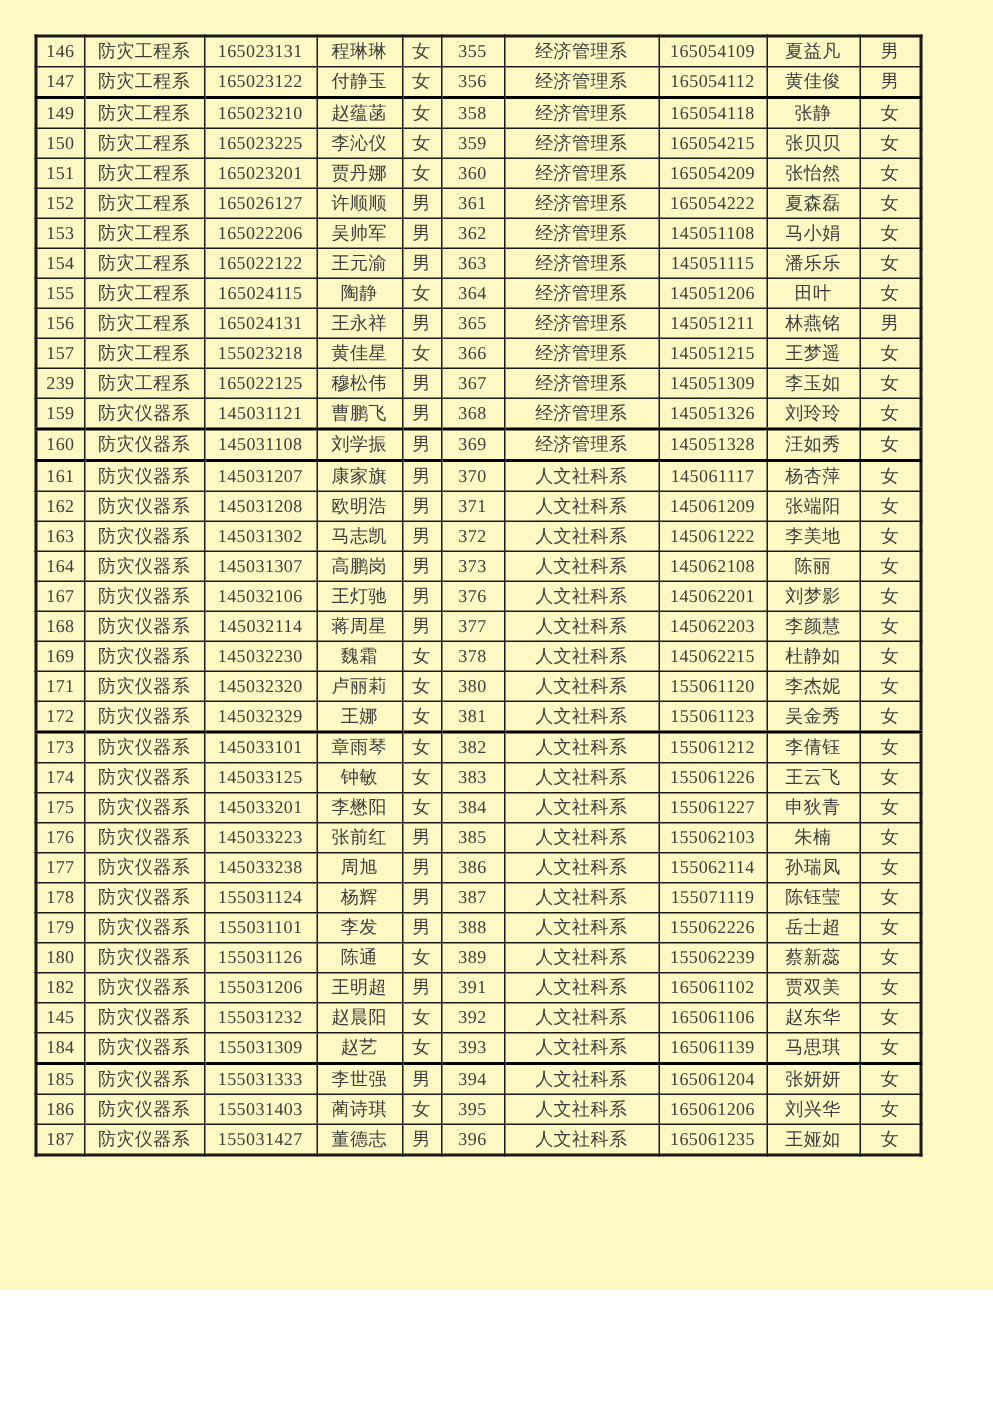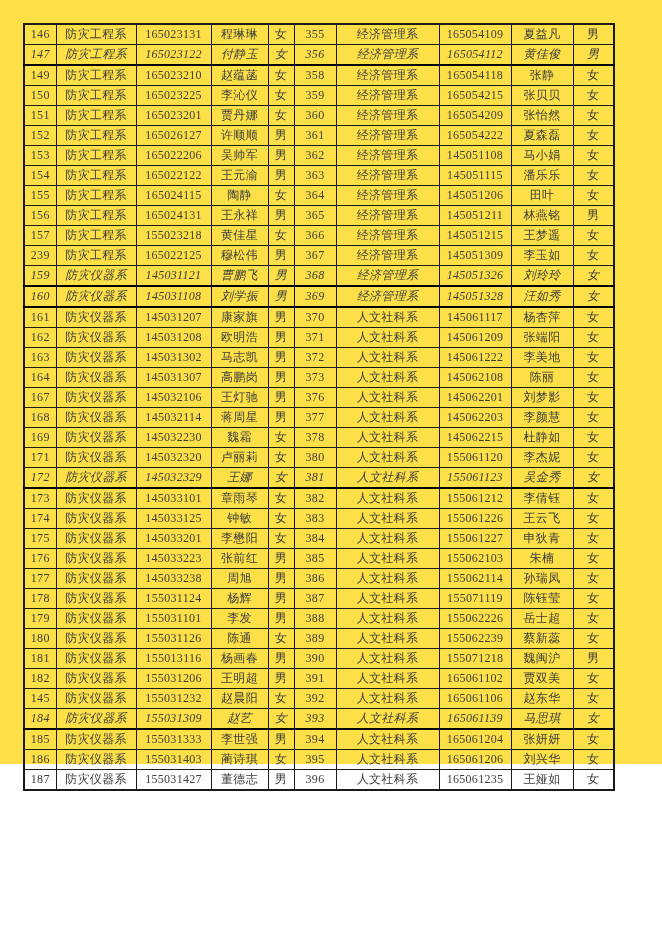--- a/index.html
+++ b/index.html
@@ -1,40 +1,40 @@
 <!DOCTYPE html>
 <html><head>
 <meta charset="utf-8">
 <style>
   html,body{margin:0;padding:0;}
   body{
     width:662px;height:936px;background:#ffffff;overflow:hidden;
     font-family:"Liberation Serif","DejaVu Serif",serif;
   }
-  .page{position:relative;width:662px;height:764px;background:#fde047;}
+  .page{position:relative;width:662px;height:860px;background:#fef9c3;}
   table.roster{
     position:absolute;left:23px;top:23px;
     border-collapse:collapse;table-layout:fixed;
     width:590px;
   }
   table.roster td{
     border:1px solid #1a1a1a;
     height:19px;
     padding:0;
     text-align:center;
     vertical-align:middle;
     font-size:12px;
     color:#3d3d3d;
     white-space:nowrap;
     overflow:hidden;
     letter-spacing:0.3px;
   }
   table.roster{border:2px solid #1a1a1a;}
   
-  tr.thick-bottom td{border-bottom:2px solid #000;font-style:italic;}
+  tr.thick-bottom td{border-bottom:2px solid #000;}
   
   td.col-9{border-left:2.5px solid #000;}
   
   col.c0{width:32px;}
   col.c1{width:80px;}
   col.c2{width:75px;}
   col.c3{width:57px;}
   col.c4{width:26px;}
   col.c5{width:42px;}
   col.c6{width:103px;}
@@ -428,32 +428,20 @@
           <td class="col-2">155031126</td>
           <td class="col-3">陈通</td>
           <td class="col-4">女</td>
           <td class="col-5">389</td>
           <td class="col-6">人文社科系</td>
           <td class="col-7">155062239</td>
           <td class="col-8">蔡新蕊</td>
           <td class="col-9">女</td>
         </tr>
         <tr>
-          <td class="col-0">181</td>
-          <td class="col-1">防灾仪器系</td>
-          <td class="col-2">155013116</td>
-          <td class="col-3">杨画春</td>
-          <td class="col-4">男</td>
-          <td class="col-5">390</td>
-          <td class="col-6">人文社科系</td>
-          <td class="col-7">155071218</td>
-          <td class="col-8">魏闽沪</td>
-          <td class="col-9">男</td>
-        </tr>
-        <tr>
           <td class="col-0">182</td>
           <td class="col-1">防灾仪器系</td>
           <td class="col-2">155031206</td>
           <td class="col-3">王明超</td>
           <td class="col-4">男</td>
           <td class="col-5">391</td>
           <td class="col-6">人文社科系</td>
           <td class="col-7">165061102</td>
           <td class="col-8">贾双美</td>
           <td class="col-9">女</td>

